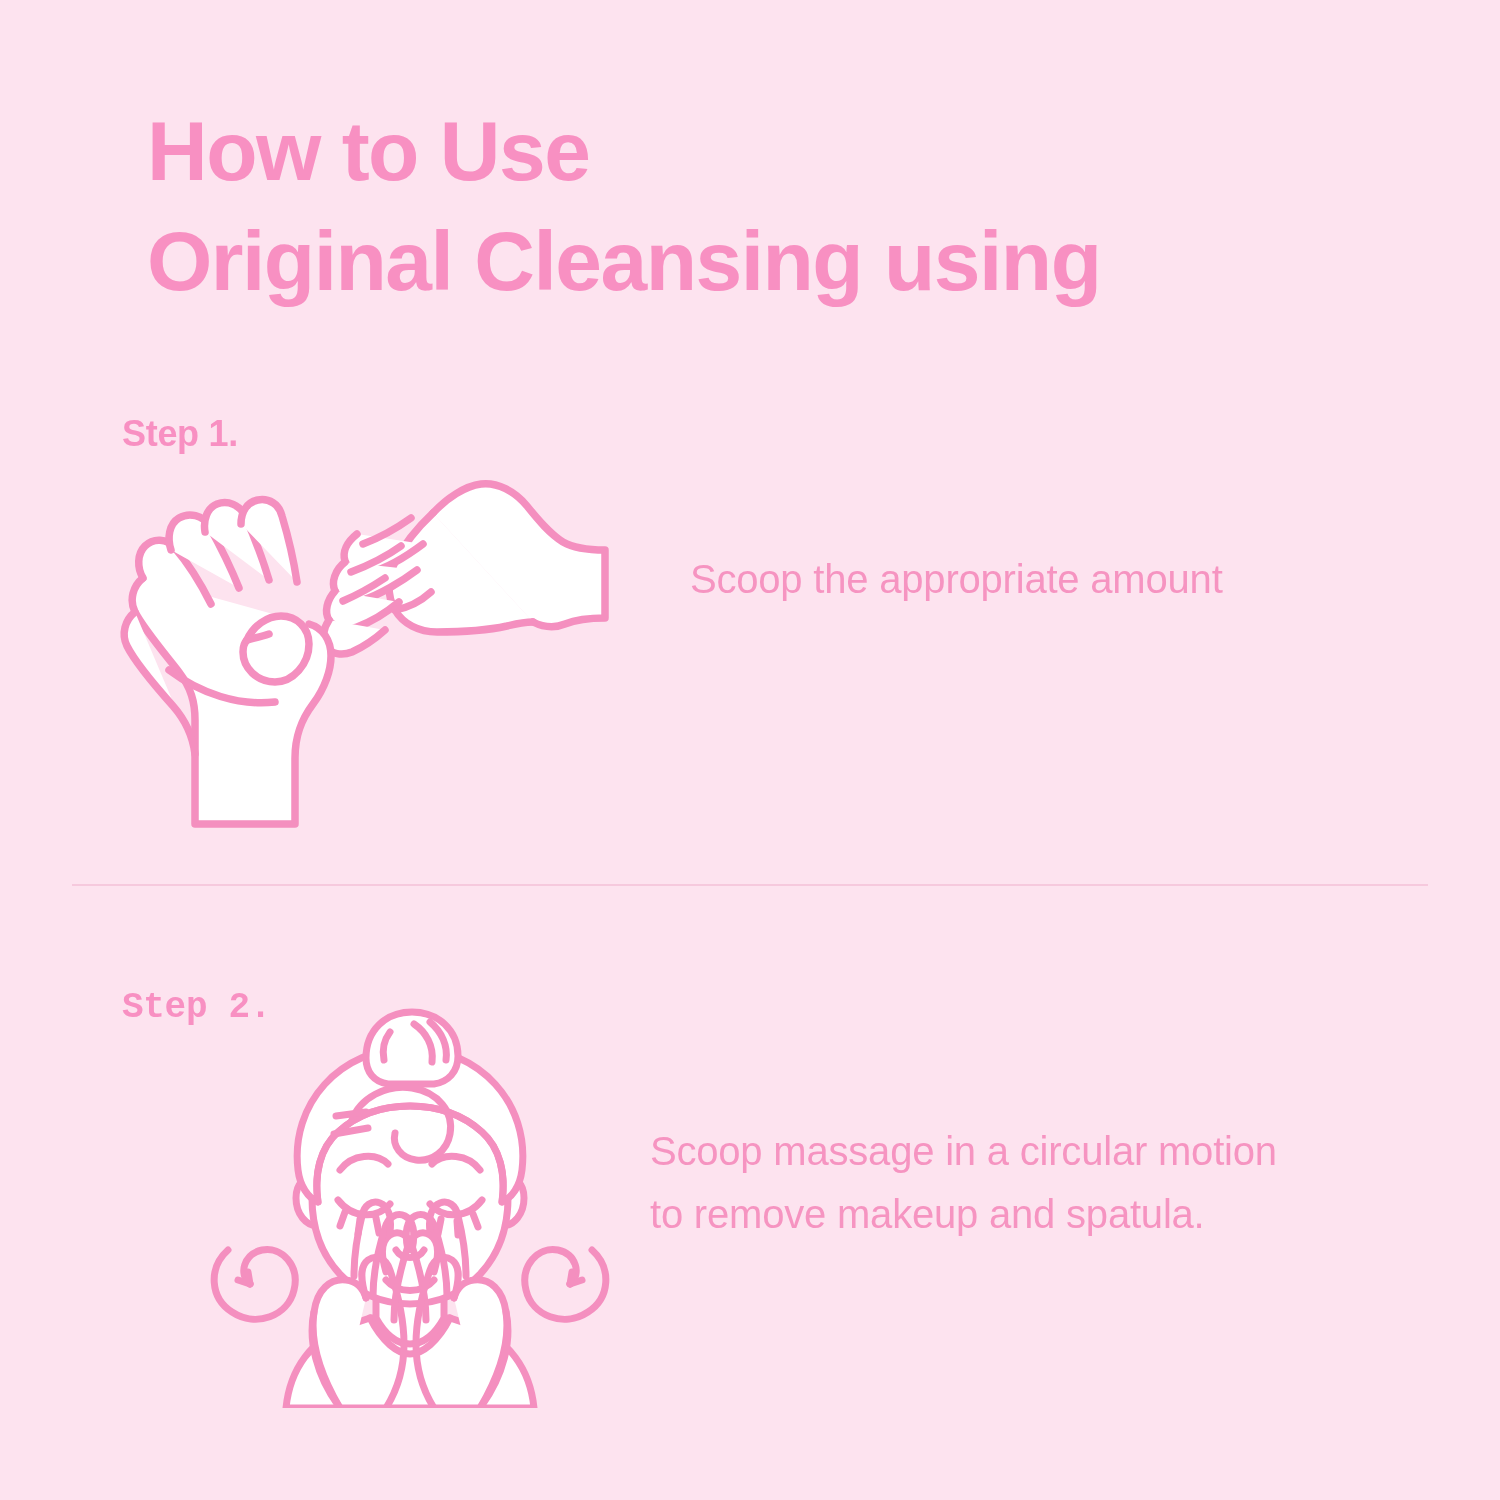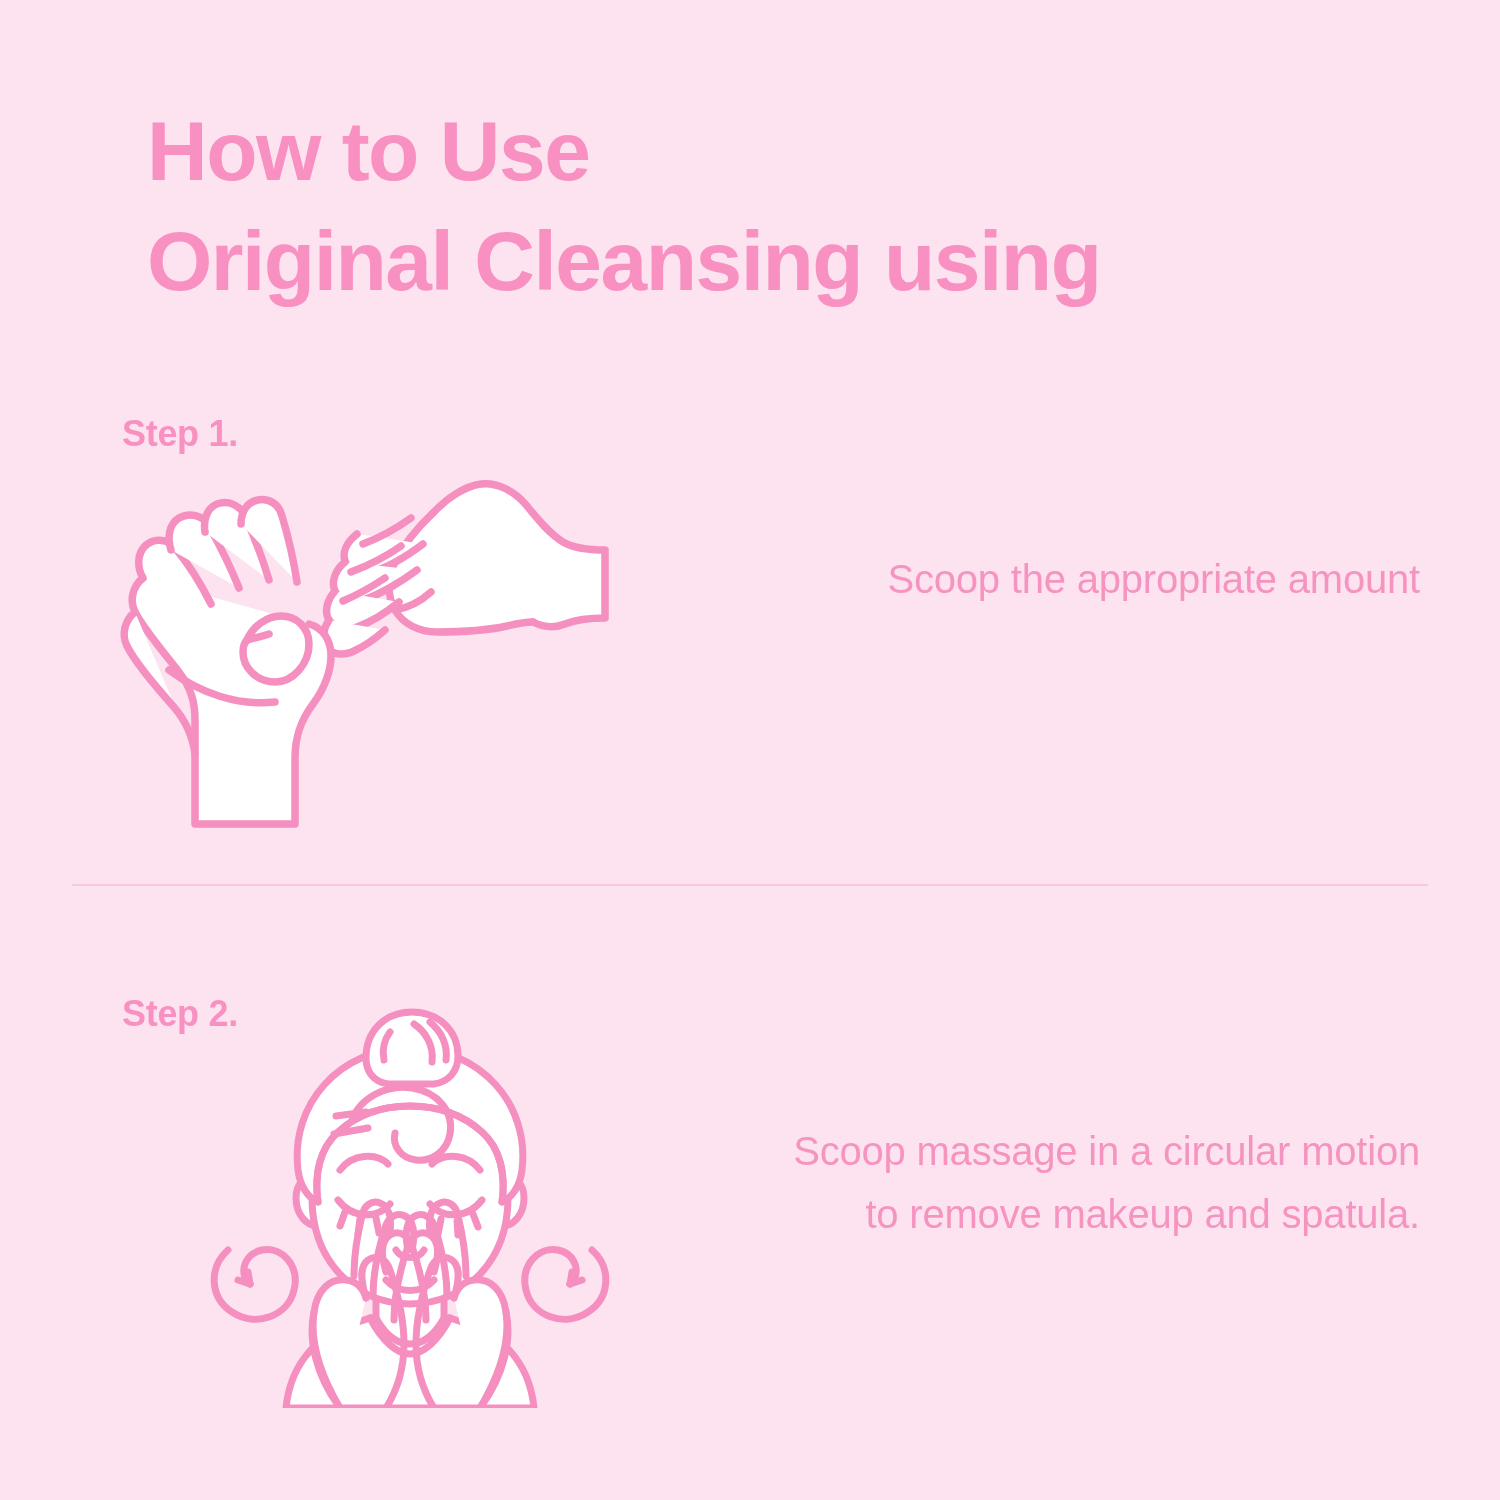--- a/index.html
+++ b/index.html
@@ -51,37 +51,37 @@
   .step-label {
     position: absolute;
     left: 122px;
     color: #f890c2;
     font-weight: 700;
     font-size: 36px;
     line-height: 44px;
     letter-spacing: -0.3px;
   }
   .step-1 .step-label { top: 12px; }
-  .step-2 .step-label { top: 22px; }
+  .step-2 .step-label { top: 16px; font-family: Liberation Mono, monospace; }
 
   .step-art {
     position: absolute;
   }
   .step-1 .step-art { left: 95px; top: 58px; width: 560px; height: 370px; }
   .step-2 .step-art { left: 190px; top: 18px; width: 440px; height: 420px; }
 
   .step-art svg { display: block; width: 100%; height: 100%; }
 
   .step-text {
     position: absolute;
     color: #f694c1;
     font-weight: 400;
     font-size: 40px;
     line-height: 63px;
-    text-align: right;
+    text-align: left;
     letter-spacing: -0.2px;
   }
   .step-1 .step-text {
     left: 690px;
     top: 148px;
     width: 730px;
   }
   .step-2 .step-text {
     left: 650px;
     top: 150px;

